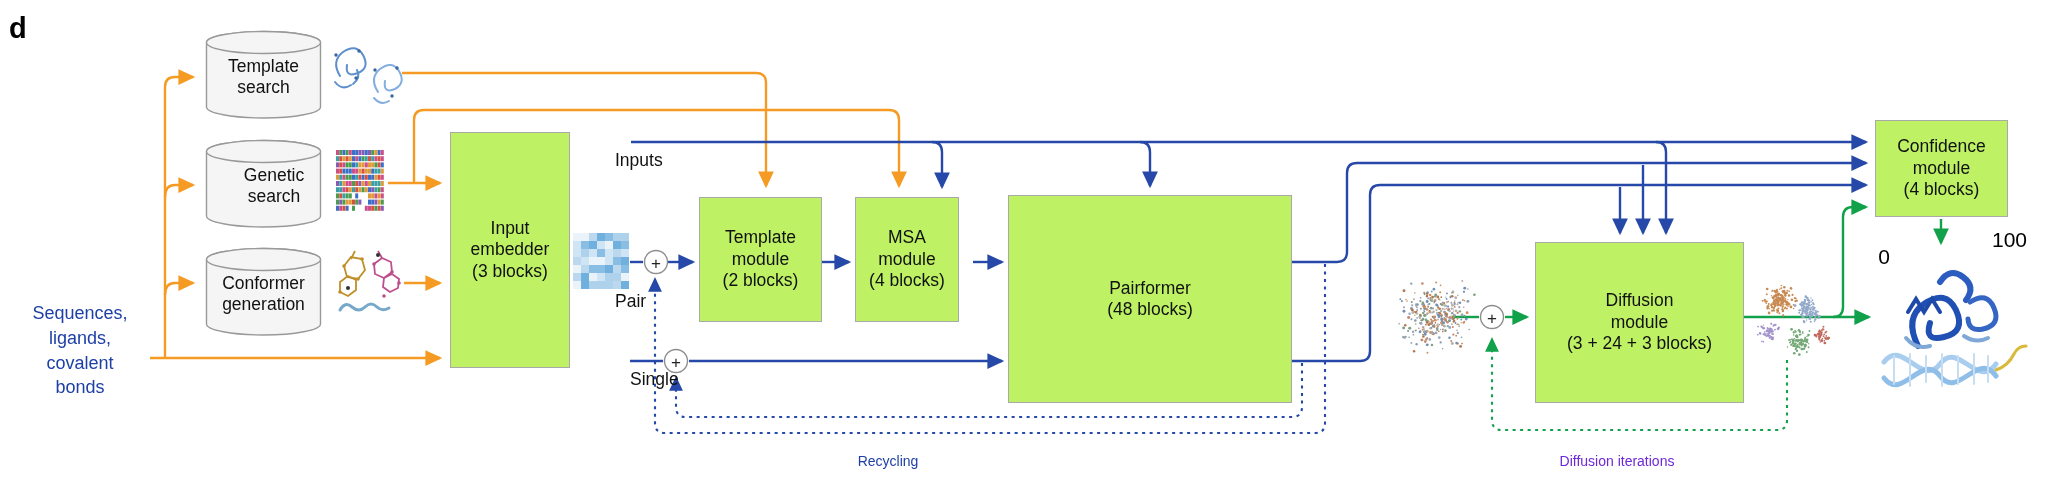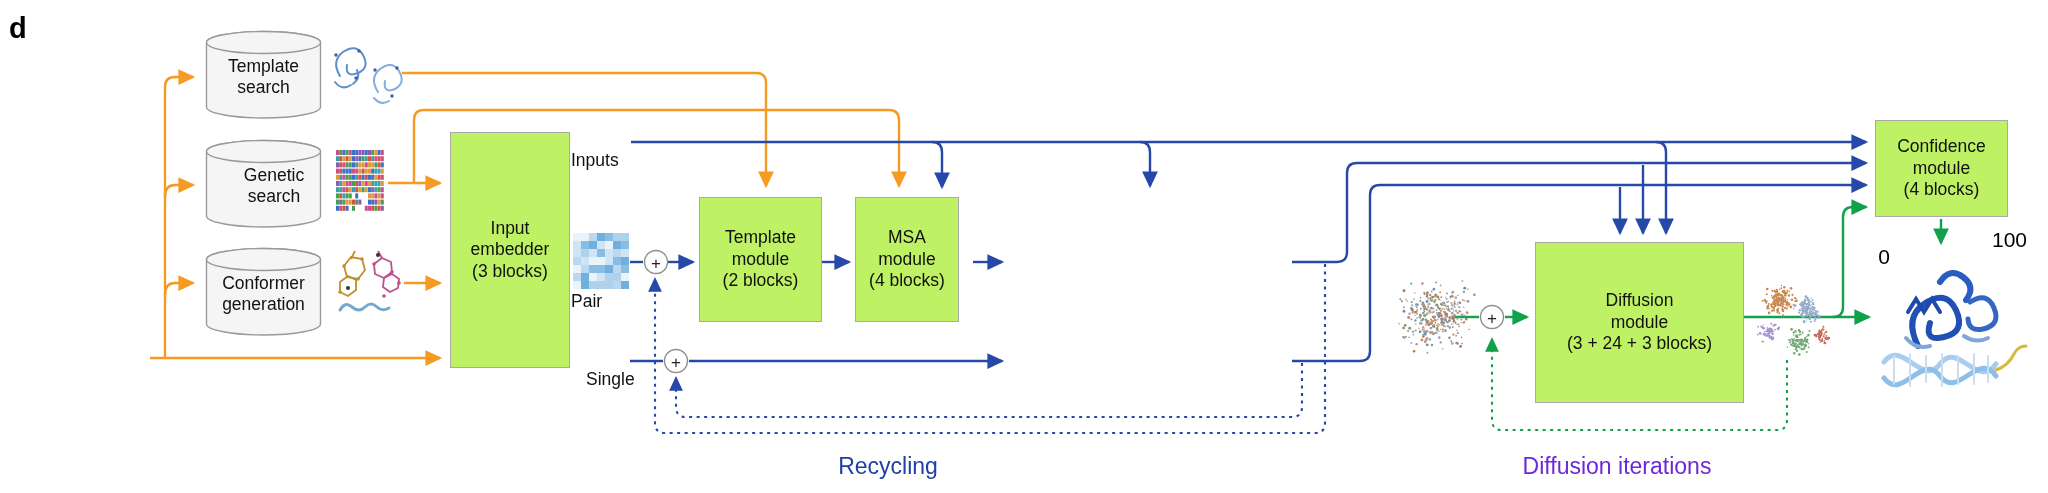--- a/index.html
+++ b/index.html
@@ -8,22 +8,22 @@
   .abs{position:absolute;}
   .panel-label{font-size:29px;font-weight:bold;color:#000;}
   .box{position:absolute;background:#bef264;border:1.5px solid #a9a9a9;
        display:flex;align-items:center;justify-content:center;text-align:center;
        font-size:17.5px;line-height:1.22;white-space:pre-line;color:#111;box-sizing:border-box;}
   .cyl{position:absolute;}
   .cyl .lab{position:absolute;left:0;right:0;top:26px;text-align:center;
             font-size:17.5px;line-height:1.18;white-space:pre-line;color:#111;}
   .blue-text{color:#1d3fa6;}
   .green-text{color:#6d28d9;}
-  .io-label{position:absolute;font-size:17.5px;color:#111;}
-  .loop-label{position:absolute;font-size:23px;text-align:center;width:220px;}
+  .io-label{position:absolute;font-size:17.5px;color:#111;padding-left:44px;}
+  .loop-label{position:absolute;font-size:14px;text-align:center;width:220px;}
   .bar{position:absolute;border-radius:1px;}
   .inputs-bar{background:linear-gradient(90deg,#9fe8bc 0 16%,#43d488 16 38%,#35ce7c 38 60%,#6ee2a4 60 78%,#27bd67 78 100%);}
   .single-bar{background:linear-gradient(90deg,#f6b49b 0 20%,#f0english 0,#f28d70 20 44%,#f7c4ae 44 64%,#ee7f60 64 100%);}
   .scale-num{position:absolute;font-size:21px;color:#000;}
   .scale-bar{position:absolute;height:9px;
     background:linear-gradient(90deg,#ef7f45 0 49%,#fbcf3b 49 68%,#7ec8f0 68 87%,#1b56c9 87 100%);}
   svg{display:block;}
 </style>
 </head>
 <body>
@@ -99,20 +99,24 @@
       </g>
       <g>
         <circle cx="1492" cy="317" r="11.5" fill="#fff" stroke="#8e8e8e" stroke-width="1.4"></circle>
         <text x="1492" y="318" text-anchor="middle" dominant-baseline="central" font-size="17" fill="#222">+</text>
       </g>
     </g>
   </svg>
 
   <div class="abs panel-label" style="left:9px;top:12px">d</div>
 
+  <div class="abs blue-text" style="left:5px;top:301px;width:150px;text-align:center;font-size:18px;line-height:1.38;white-space:pre-line">Sequences,
+ligands,
+covalent
+bonds</div>
 
   <div class="cyl" style="left:205px;top:30px;width:117px;height:90px">
     <svg width="117" height="90">
       <path d="M1.5,12.5 A57,11 0 0 1 115.5,12.5 L115.5,77 A57,11 0 0 1 1.5,77 Z" fill="#f5f5f5" stroke="#999" stroke-width="1.4"></path>
       <ellipse cx="58.5" cy="12.5" rx="57" ry="11" fill="#f5f5f5" stroke="#999" stroke-width="1.4"></ellipse>
     </svg>
     <div class="lab">Template
 search</div>
   </div>
 
@@ -136,20 +140,22 @@
 
   <div class="box" style="left:450px;top:132px;width:120px;height:236px">Input
 embedder
 (3 blocks)</div>
   <div class="box" style="left:699px;top:197px;width:123px;height:125px">Template
 module
 (2 blocks)</div>
   <div class="box" style="left:855px;top:197px;width:104px;height:125px">MSA
 module
 (4 blocks)</div>
+  <div class="box" style="left:1008px;top:195px;width:284px;height:208px">Pairformer
+(48 blocks)</div>
   <div class="box" style="left:1535px;top:242px;width:209px;height:161px">Diffusion
 module
 (3 + 24 + 3 blocks)</div>
   <div class="box" style="left:1875px;top:120px;width:133px;height:97px">Confidence
 module
 (4 blocks)</div>
 
   <div class="bar inputs-bar" style="left:573px;top:137px;width:57px;height:11px"></div>
   <div class="io-label" style="left:571px;top:150px">Inputs</div>
 

